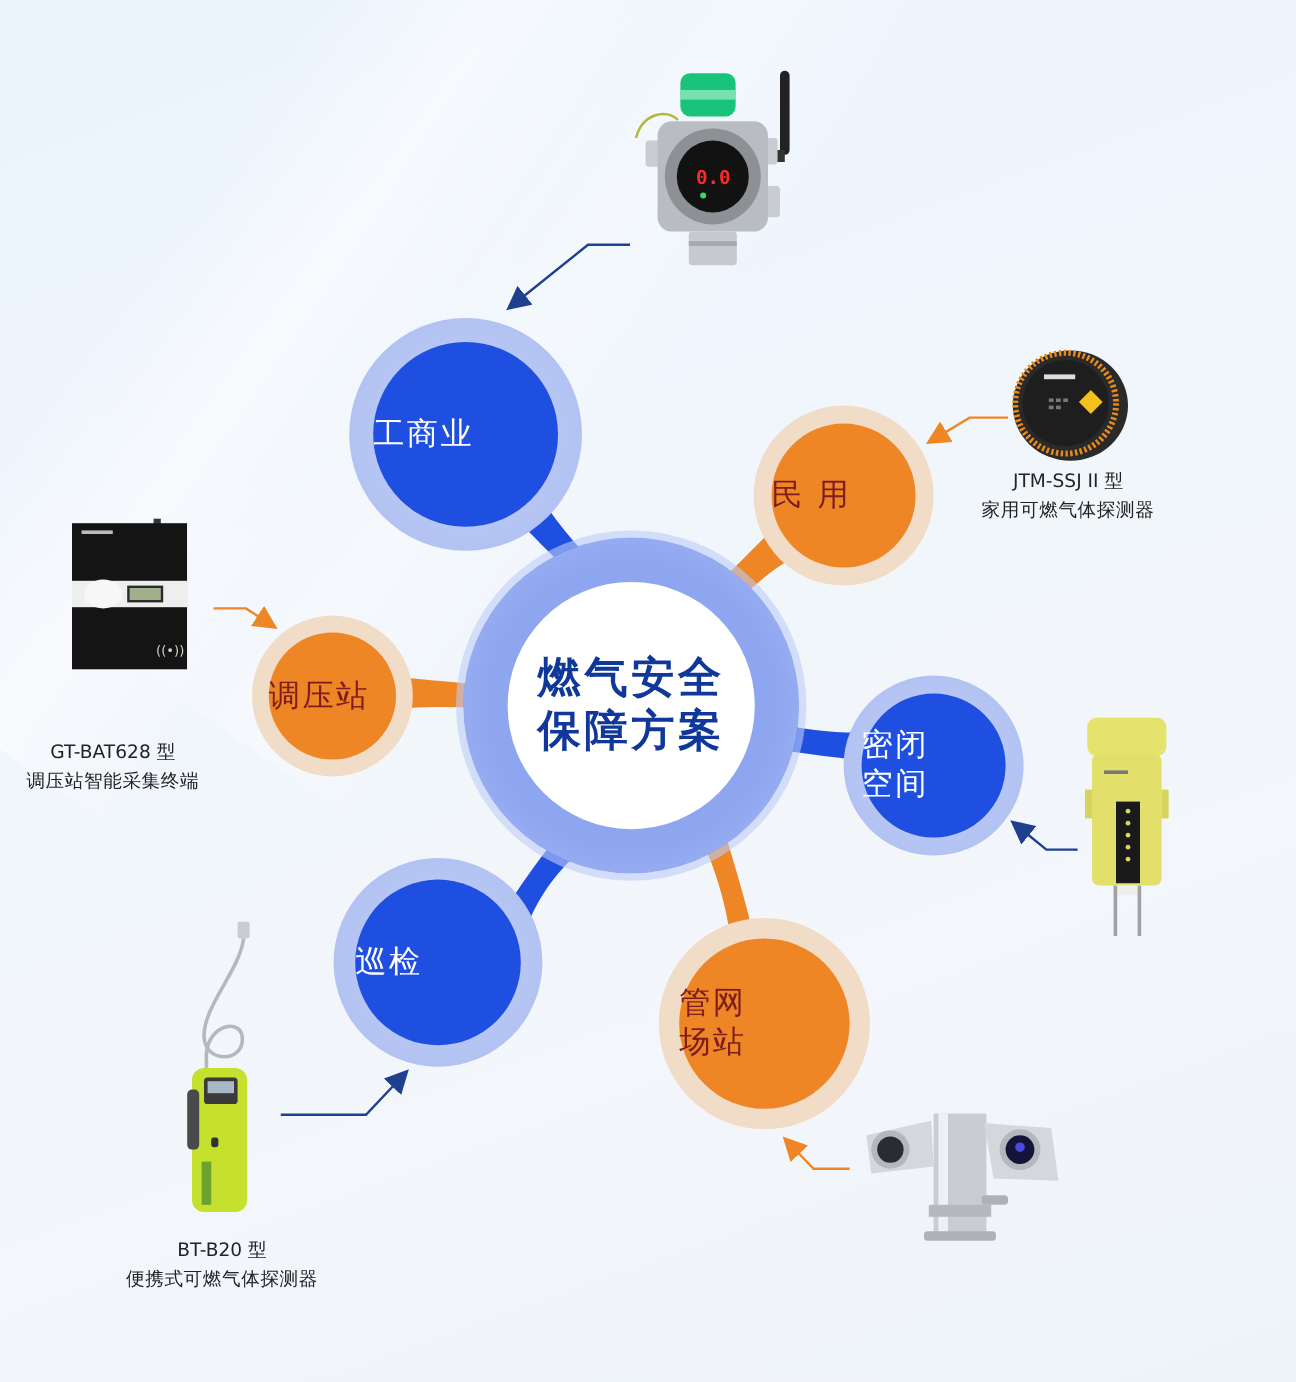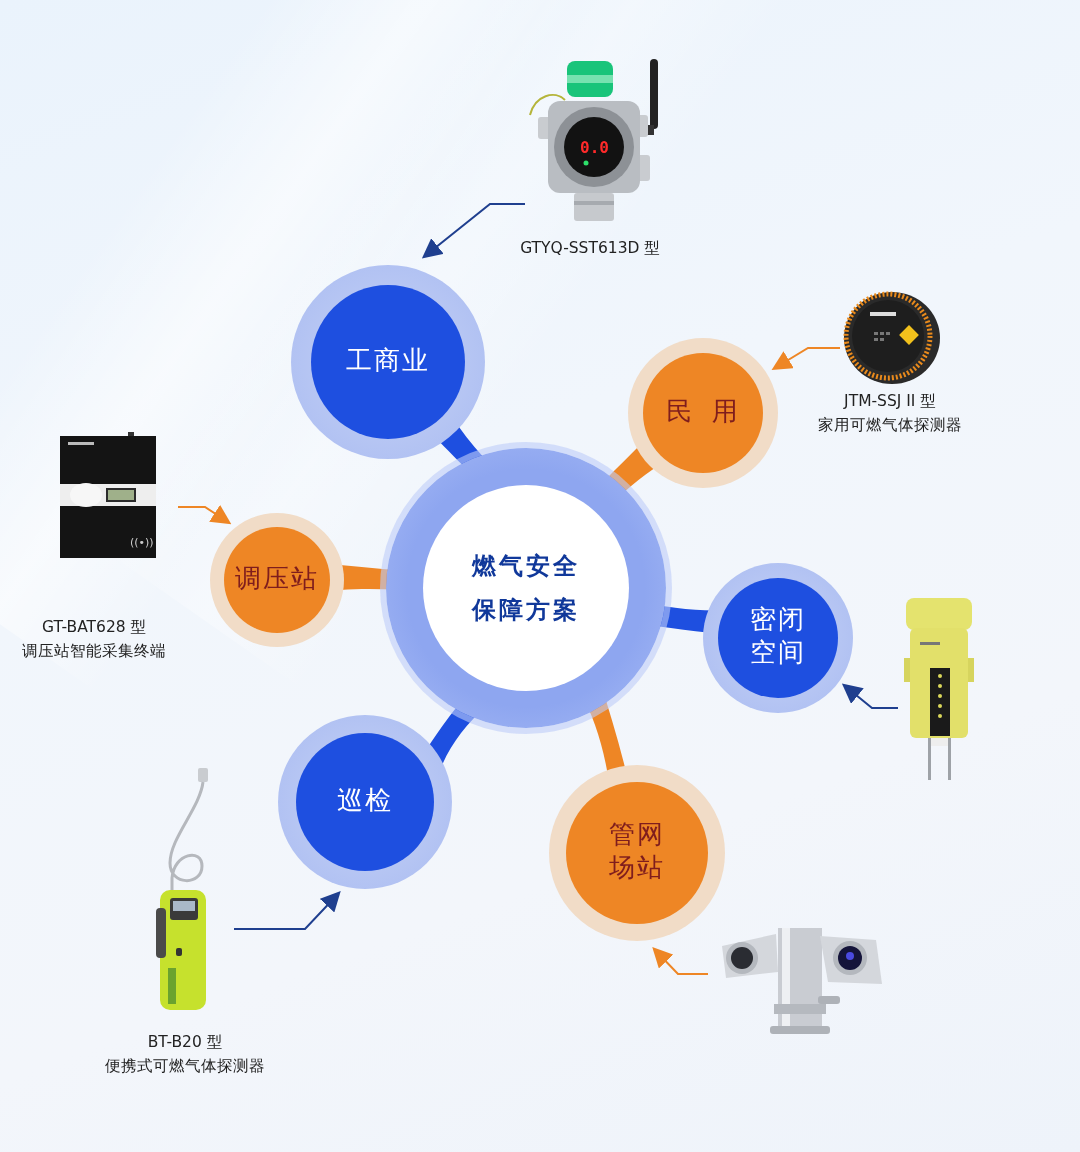--- a/index.html
+++ b/index.html
@@ -8,38 +8,38 @@
     background: linear-gradient(160deg, #eaf3fc 0%, #f1f6fc 40%, #f3f6fb 70%, #eef3fa 100%);
     font-family: "DejaVu Sans", "Liberation Sans", sans-serif;
   }
   .bg-streak {
     position: absolute; width: 260px; height: 900px; top: -200px;
     background: linear-gradient(90deg, rgba(255,255,255,0) 0%, rgba(255,255,255,0.55) 50%, rgba(255,255,255,0) 100%);
     transform: rotate(35deg);
   }
   svg.links { position: absolute; left: 0; top: 0; }
   .node { position: absolute; border-radius: 50%; display: flex; align-items: center; justify-content: center; }
-  .node .inner { position: absolute; border-radius: 50%; display: flex; align-items: center; justify-content: center; text-align: center; font-family: Liberation Mono, monospace; }
+  .node .inner { position: absolute; border-radius: 50%; display: flex; align-items: center; justify-content: flex-start; text-align: center; }
   .node-label { color: #fff; font-size: 26px; line-height: 33px; letter-spacing: 2px; white-space: pre-line; }
   .blue-ring { background: radial-gradient(circle, #c7d3f6 0%, #a9bbf1 100%); }
   .blue-core { background: #1e4fe0; }
   .orange-ring { background: #f1dcc7; }
   .orange-core { background: #ee8625; }
   .orange-core .node-label { color: #7f1d1d; }
 
   .center-outer {
     position: absolute; left: 386px; top: 448px; width: 280px; height: 280px; border-radius: 50%;
     background: radial-gradient(circle, #8ea6f0 60%, #a9bcf5 100%);
     box-shadow: 0 0 0 6px rgba(190,205,248,0.6);
   }
   .center-inner {
     position: absolute; left: 423px; top: 485px; width: 206px; height: 206px; border-radius: 50%;
     background: #ffffff; display: flex; align-items: center; justify-content: center; text-align: center;
   }
-  .center-title { color: #10389a; font-size: 24px; font-weight: bold; line-height: 44px; letter-spacing: 3px; white-space: pre-line; }
+  .center-title { color: #10389a; font-size: 36px; font-weight: bold; line-height: 44px; letter-spacing: 3px; white-space: pre-line; }
 
   .product { position: absolute; text-align: center; color: #222; }
   .product .model { font-size: 15.5px; line-height: 24px; }
   .product .desc { font-size: 15.5px; line-height: 24px; letter-spacing: 0.5px; }
   .pic { position: absolute; }
 </style>
 </head>
 <body>
 
 <div class="bg-streak" style="left:120px;"></div>
@@ -209,21 +209,20 @@
   <path d="M6,20 L60,8 L62,46 L10,52 z" fill="#d4d7dc"></path>
   <ellipse cx="26" cy="32" rx="16" ry="16" fill="#b4b8be"></ellipse>
   <ellipse cx="26" cy="32" rx="11" ry="11" fill="#2a2c32"></ellipse>
   <path d="M104,10 L160,14 L166,58 L112,56 z" fill="#d4d7dc"></path>
   <ellipse cx="134" cy="32" rx="17" ry="17" fill="#b4b8be"></ellipse>
   <ellipse cx="134" cy="32" rx="12" ry="12" fill="#14143a"></ellipse>
   <circle cx="134" cy="30" r="4" fill="#4a4adf"></circle>
 </svg>
 
 <div class="product" style="left:440px; top:236px; width:300px;">
-  <div class="model">GTYQ-SST613D 型</div>
 </div>
 
 <div class="product" style="left:790px; top:389px; width:200px;">
   <div class="model">JTM-SSJ II 型</div>
   <div class="desc">家用可燃气体探测器</div>
 </div>
 
 <div class="product" style="left:4px; top:573px; width:180px;margin-top:42px;">
   <div class="model">GT-BAT628 型</div>
   <div class="desc">调压站智能采集终端</div>

